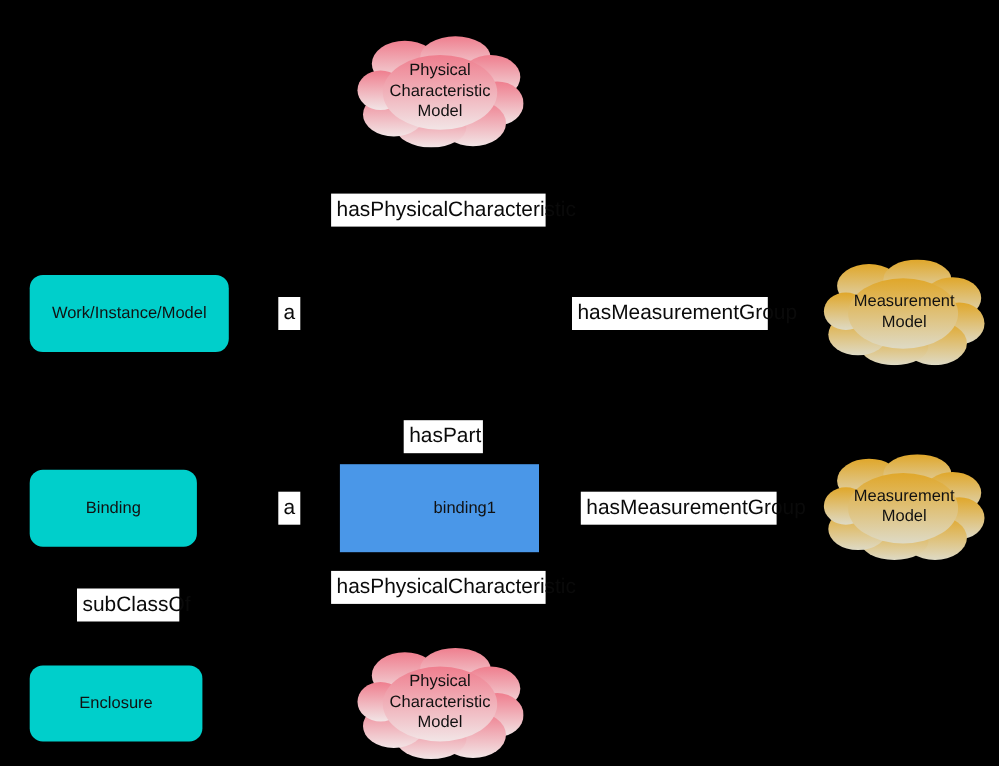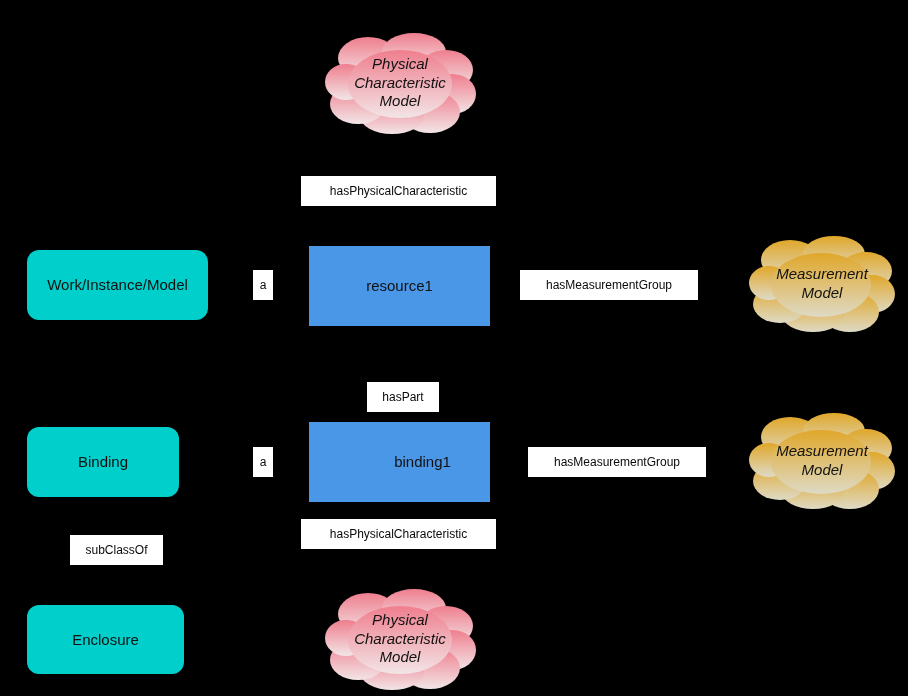--- a/index.html
+++ b/index.html
@@ -49,33 +49,32 @@
     line-height: 1.15;
     text-align: center;
     box-sizing: border-box;
   }
 
   
   .edge-label {
     position: absolute;
     background: #FFFFFF;
     color: #0A0A0A;
-    font-size: 12px;
+    font-size: 19px;
     line-height: 30px;
     height: 30px;
     text-align: center;
     white-space: nowrap;
     box-sizing: border-box;
     padding: 0 5px;
   }
 
   
   .cloud-node {
     position: absolute;
-    font-style: italic;
   }
   .cloud-node svg {
     display: block;
     position: absolute;
     left: 0;
     top: 0;
   }
   .cloud-label {
     position: absolute;
     left: 0;
@@ -142,23 +141,20 @@
   </div>
 
   <div class="edge-label" style="left:301px; top:176px; width:195px;">hasPhysicalCharacteristic</div>
 
   <div class="class-node" style="left:27px; top:250px; width:181px; height:70px;">
     <span>Work/Instance/Model</span>
   </div>
 
   <div class="edge-label" style="left:253px; top:270px; width:20px; padding:0;">a</div>
 
-  <div class="individual-node" style="left:309px; top:246px; width:181px; height:80px;">
-    <span>resource1</span>
-  </div>
 
   <div class="edge-label" style="left:520px; top:270px; width:178px;">hasMeasurementGroup</div>
 
   <div class="cloud-node" style="left:748px; top:236px; width:148px; height:96px;">
     <svg width="148" height="96" viewBox="0 0 148 96" xmlns="http://www.w3.org/2000/svg" aria-hidden="true">
       <defs>
         <linearGradient id="goldGradTop" x1="0" y1="0" x2="0" y2="1">
           <stop offset="0%" stop-color="#E0A72A"></stop>
           <stop offset="100%" stop-color="#DEDAC5"></stop>
         </linearGradient>

